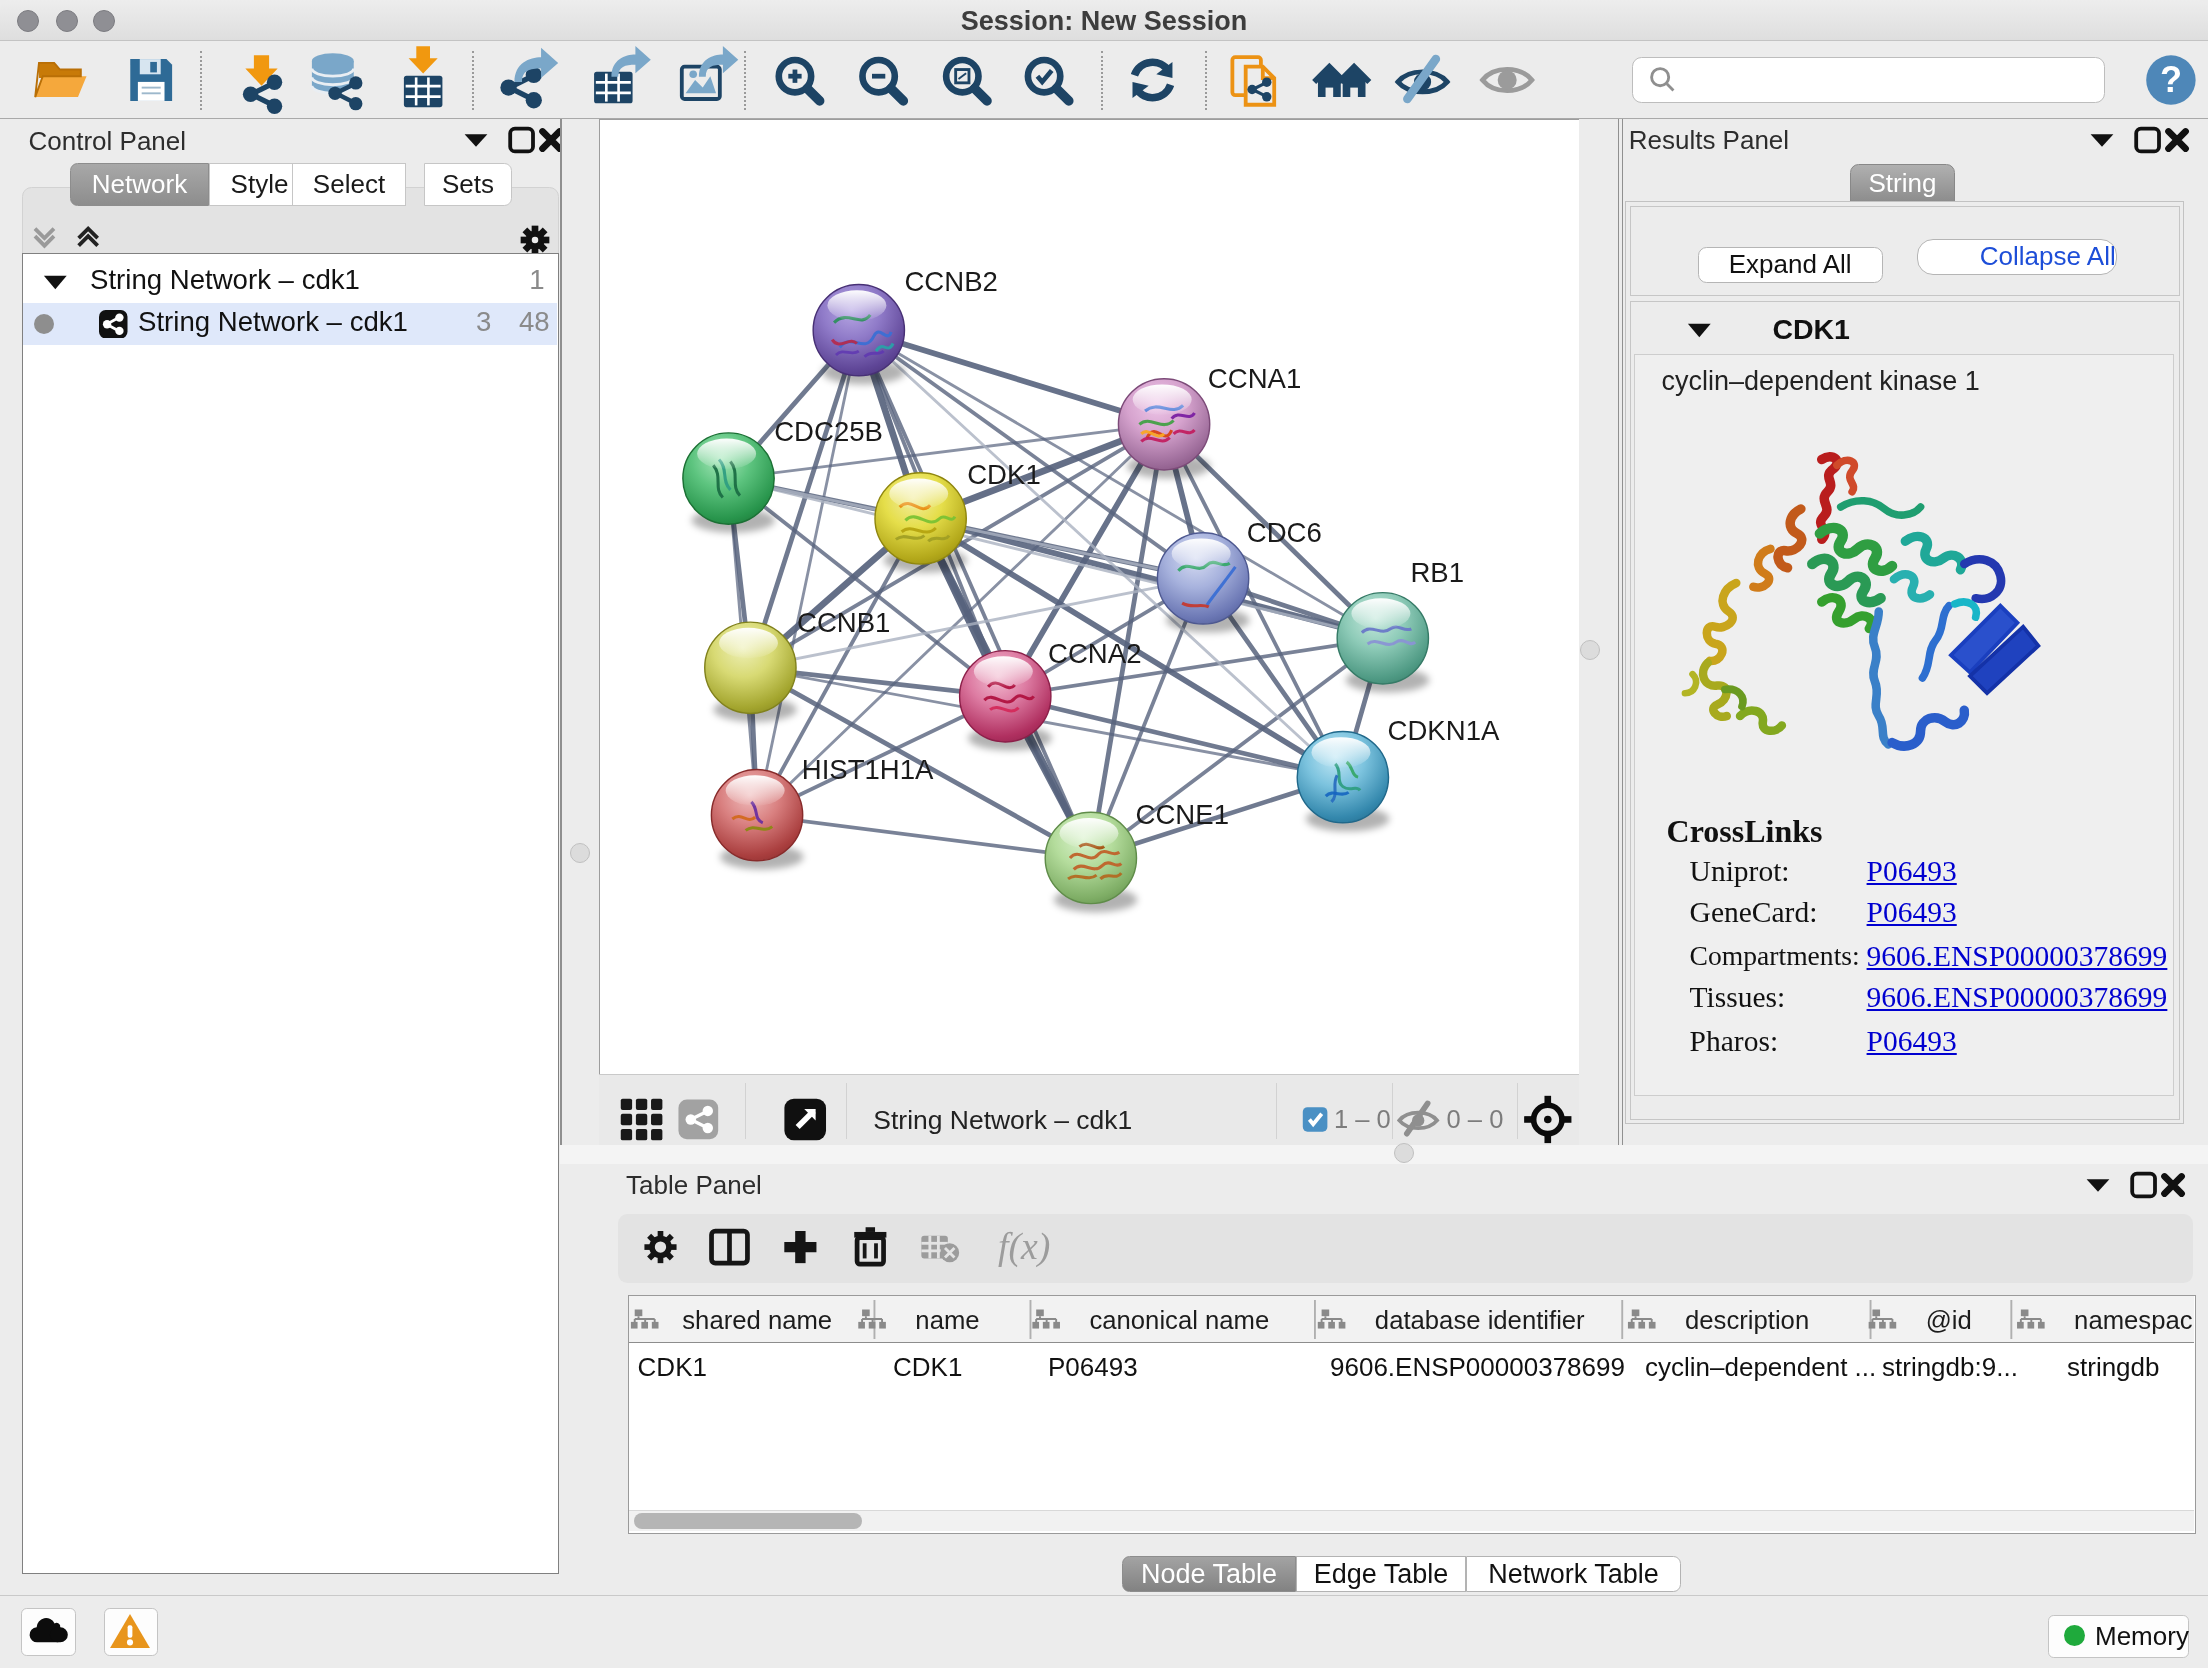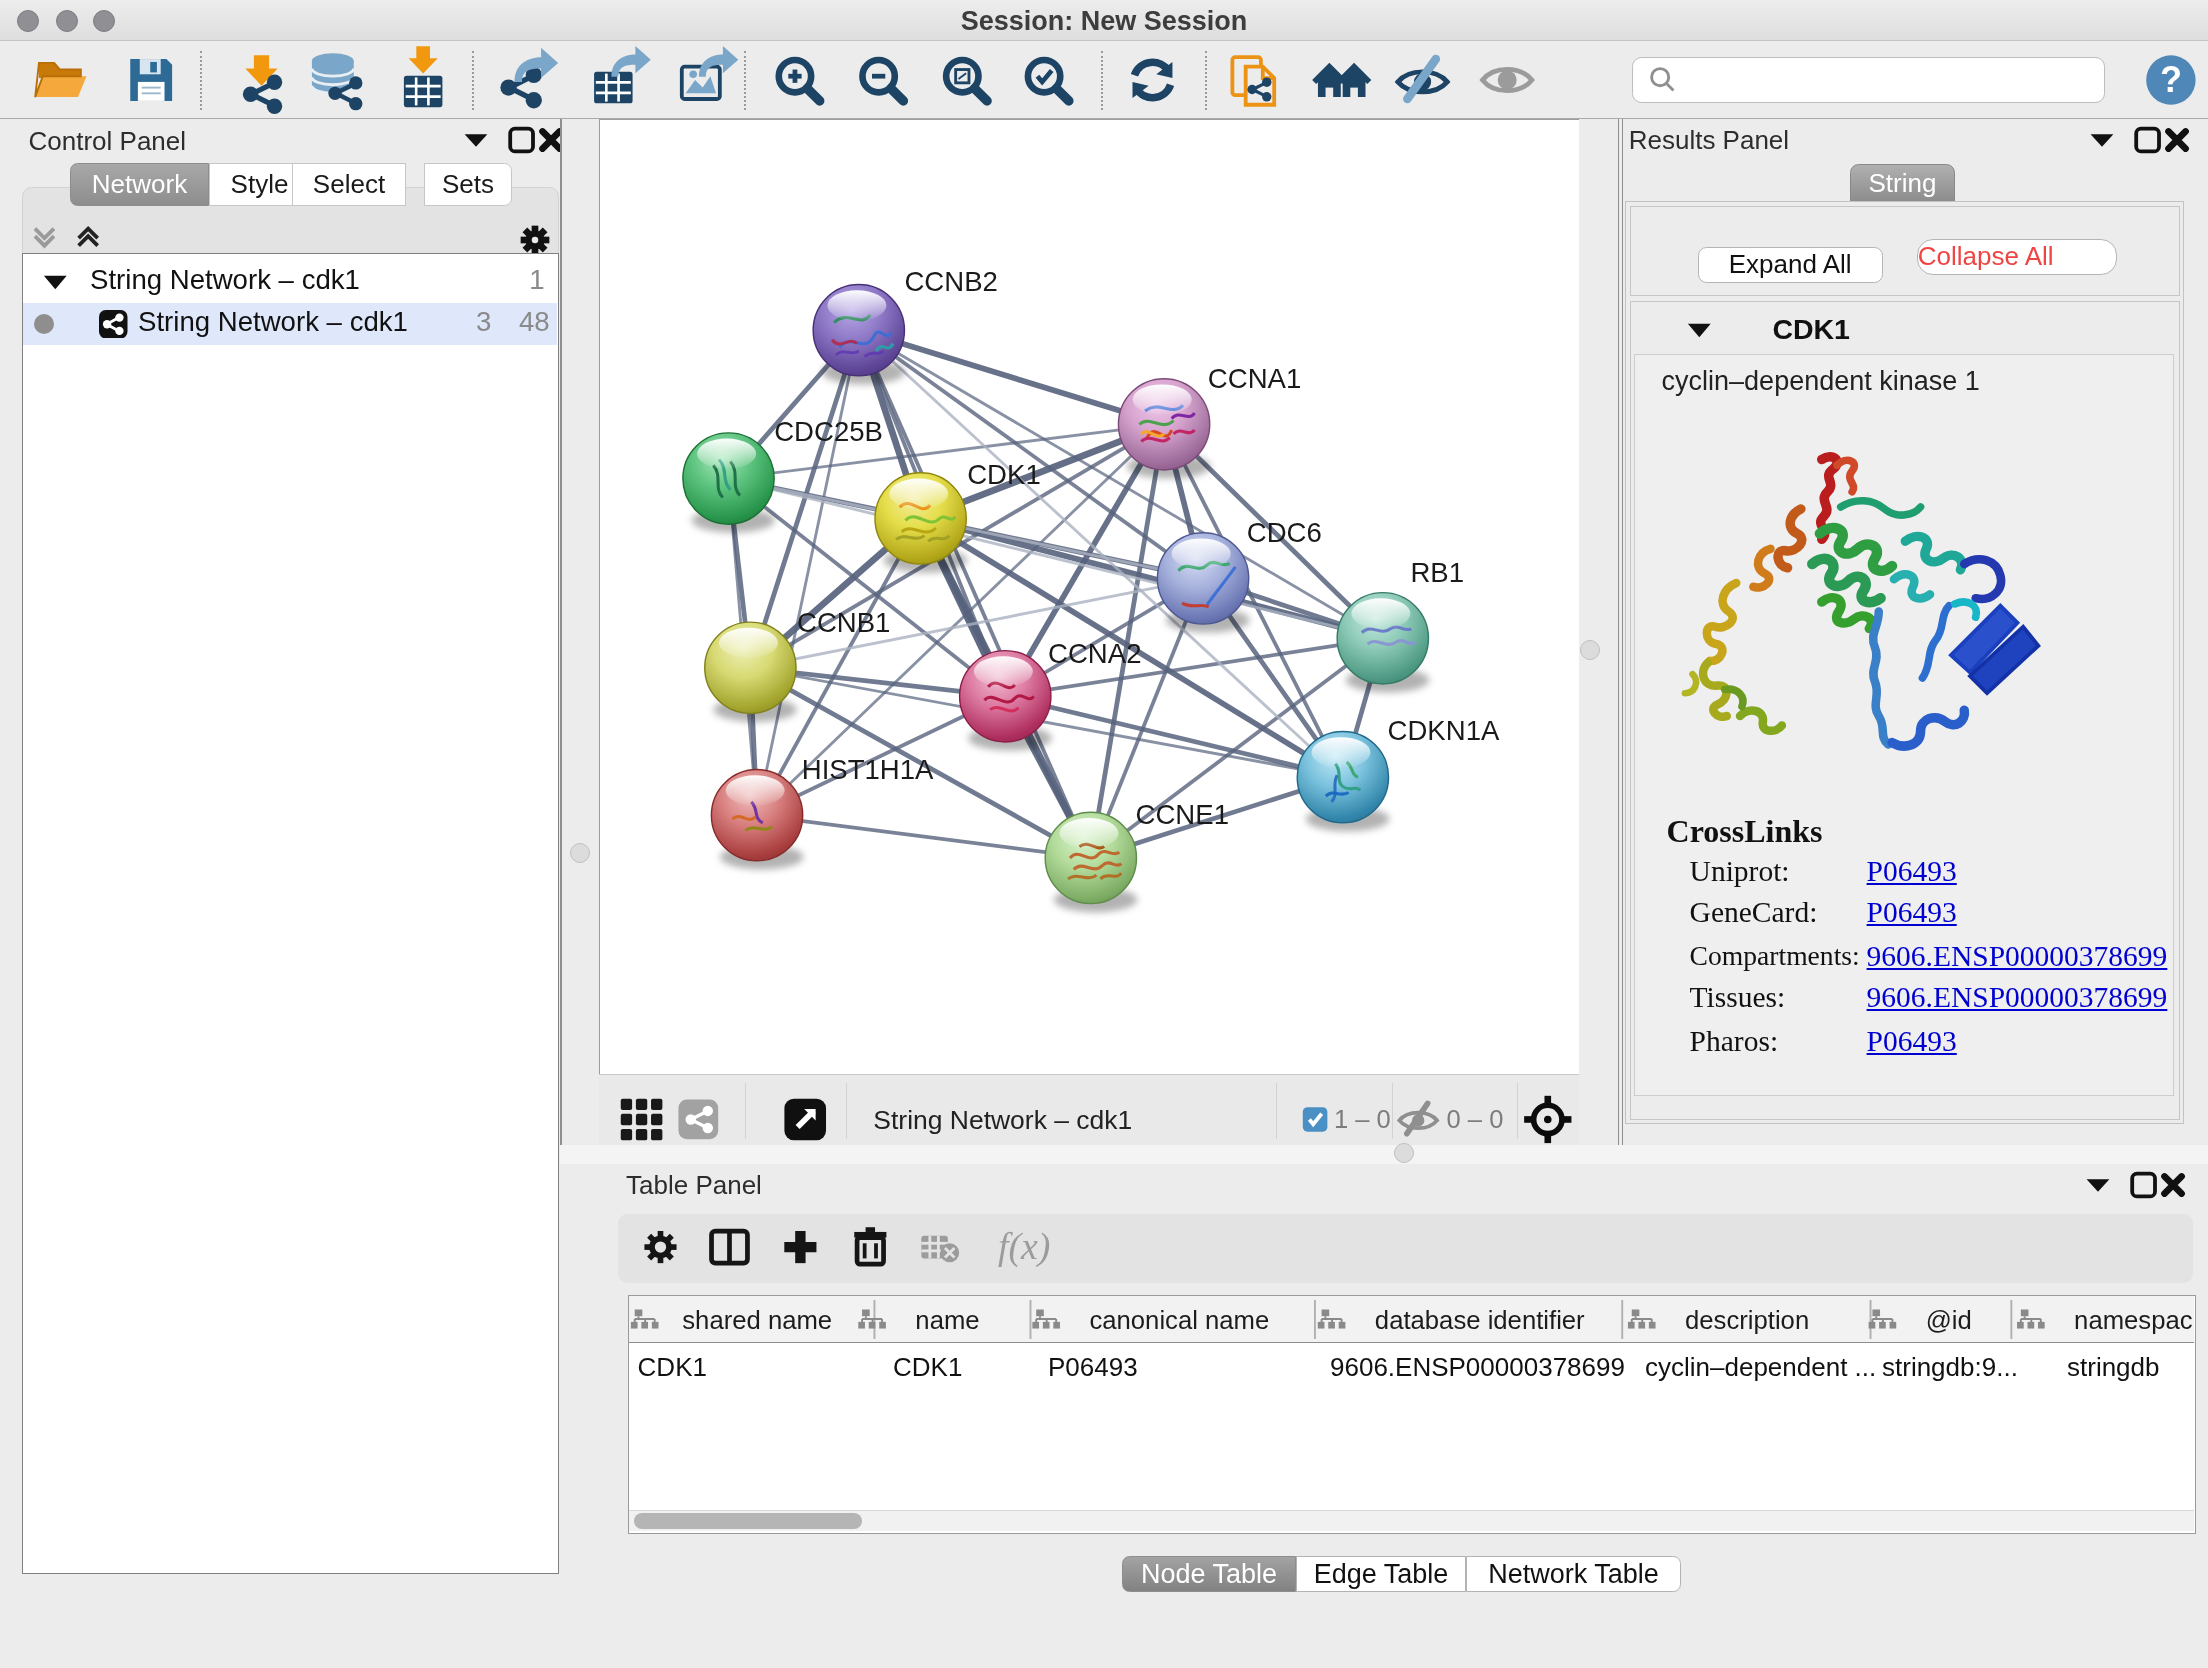--- a/index.html
+++ b/index.html
@@ -575,21 +575,21 @@
     <div class="ptitle" style="position:absolute;left:5.7px;top:5.7px;">Results Panel</div>
     <svg width="114" height="38" viewBox="0 0 120 40" style="position:absolute;left:460px;top:1.9px;">
       <path d="M 8 14 L 32 14 L 20 27 Z" fill="#111"></path>
       <rect x="56" y="8" width="24" height="24" rx="5" fill="none" stroke="#111" stroke-width="4"></rect>
       <path d="M 90 11 L 108 29 M 108 11 L 90 29" stroke="#111" stroke-width="7" stroke-linecap="round"></path>
     </svg>
     <div style="position:absolute;left:227px;top:45px;width:105px;height:38px;background:linear-gradient(#b0b0b0,#8d8d8d);border:1px solid #888;border-radius:8.6px 8.6px 0 0;color:#fff;font-size:26px;text-align:center;line-height:36px;">String</div>
     <div style="position:absolute;left:1.9px;top:82px;width:559px;height:923px;background:#ececec;border:1.9px solid #c2c2c2;"></div>
     <div style="position:absolute;left:6.7px;top:87px;width:550px;height:90px;background:#ececec;border:1.9px solid #c6c6c6;">
       <div style="position:absolute;left:67px;top:32px;width:185px;height:36px;background:#fff;border:1.9px solid #b5b5b5;border-radius:8.6px;font-size:26px;text-align:center;line-height:32px;color:#111;margin-top:8px;">Expand All</div>
-      <div style="position:absolute;left:286px;top:32px;width:200px;height:36px;background:#fff;border:1.9px solid #b5b5b5;border-radius:16px;font-size:26px;text-align:left;line-height:32px;color:#ef4444;">Collapse All</div>
+      <div style="position:absolute;left:286px;top:32px;width:200px;height:36px;background:#fff;border:1.9px solid #b5b5b5;border-radius:16px;font-size:26px;text-align:right;line-height:32px;color:#1d4ed8;">Collapse All</div>
     </div>
     <div style="position:absolute;left:6.7px;top:182px;width:550px;height:819px;background:#ececec;border:1.9px solid #c6c6c6;">
       <svg width="28.5" height="23" viewBox="0 0 30 24" style="position:absolute;left:55px;top:17px;">
         <path d="M 2 5 L 26 5 L 14 19 Z" fill="#111"></path>
       </svg>
       <div style="position:absolute;left:0px;top:11.4px;width:361px;text-align:center;font-size:28.5px;font-weight:bold;color:#111;">CDK1</div>
       <div style="position:absolute;left:2.9px;top:52px;width:540px;height:742px;background:#efefef;border:1.9px solid #cdcdcd;">
         <div style="position:absolute;left:27px;top:11.4px;font-size:27px;color:#222;">cyclin–dependent kinase 1</div>
         <svg width="371" height="323" viewBox="0 0 390 340" style="position:absolute;left:44px;top:95px;">
           <g fill="none" stroke-linecap="round">
@@ -733,14 +733,33 @@
       </div>
       <div style="position:absolute;left:0;top:214px;width:1565px;height:21px;background:#f1f1f1;border-top:1px solid #d8d8d8;">
         <div style="position:absolute;left:4.8px;top:1.9px;width:228px;height:16px;background:#b5b5b5;border-radius:8.6px;"></div>
       </div>
     </div>
     <div style="position:absolute;left:562px;top:392px;width:174px;height:36px;background:linear-gradient(#a3a3a3,#828282);border:1px solid #8d8d8d;border-radius:7.6px 0 0 7.6px;color:#fff;font-size:27px;text-align:center;line-height:34px;">Node Table</div>
     <div style="position:absolute;left:736px;top:392px;width:170px;height:36px;background:#fff;border:1px solid #b3b3b3;color:#111;font-size:27px;text-align:center;line-height:34px;">Edge Table</div>
     <div style="position:absolute;left:906px;top:392px;width:215px;height:36px;background:#fff;border:1px solid #b3b3b3;border-radius:0 7.6px 7.6px 0;color:#111;font-size:27px;text-align:center;line-height:34px;">Network Table</div>
   </div>
 
+  <div id="statusbar">
+    <div class="sbtn" style="left:21px;top:12.4px;width:55px;height:48px;">
+      <svg width="44" height="34" viewBox="0 0 46 36" style="position:absolute;left:3.8px;top:4.8px;">
+        <path d="M 12 30 A 8 8 0 0 1 11 14 A 10 10 0 0 1 30 10 A 4 4 0 0 1 36 14 A 8 8 0 0 1 36 30 Z" fill="#0c0c0c"></path>
+        <circle cx="33" cy="22" r="8" fill="#0c0c0c"></circle>
+      </svg>
+    </div>
+    <div class="sbtn" style="left:104px;top:12.4px;width:54px;height:48px;">
+      <svg width="44" height="38" viewBox="0 0 46 40" style="position:absolute;left:2.9px;top:2.9px;">
+        <path d="M 23 2 L 44 38 L 2 38 Z" fill="#e8951c"></path>
+        <rect x="20.5" y="14" width="5" height="13" rx="2" fill="#fff"></rect>
+        <circle cx="23" cy="32" r="3.2" fill="#fff"></circle>
+      </svg>
+    </div>
+    <div class="sbtn" style="left:2048px;top:19px;width:141px;height:43px;">
+      <span style="position:absolute;left:15px;top:8.6px;width:21px;height:21px;border-radius:50%;background:#1faa3c;"></span>
+      <span style="position:absolute;left:46px;top:4.8px;font-size:26px;color:#111;">Memory</span>
+    </div>
+  </div>
 </div>
 
 
 </body></html>

